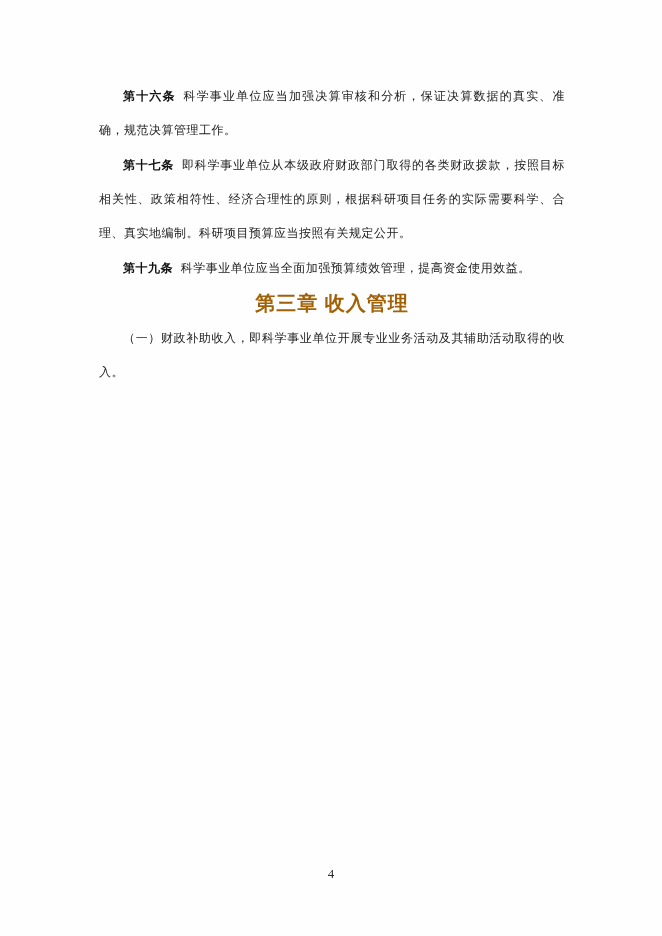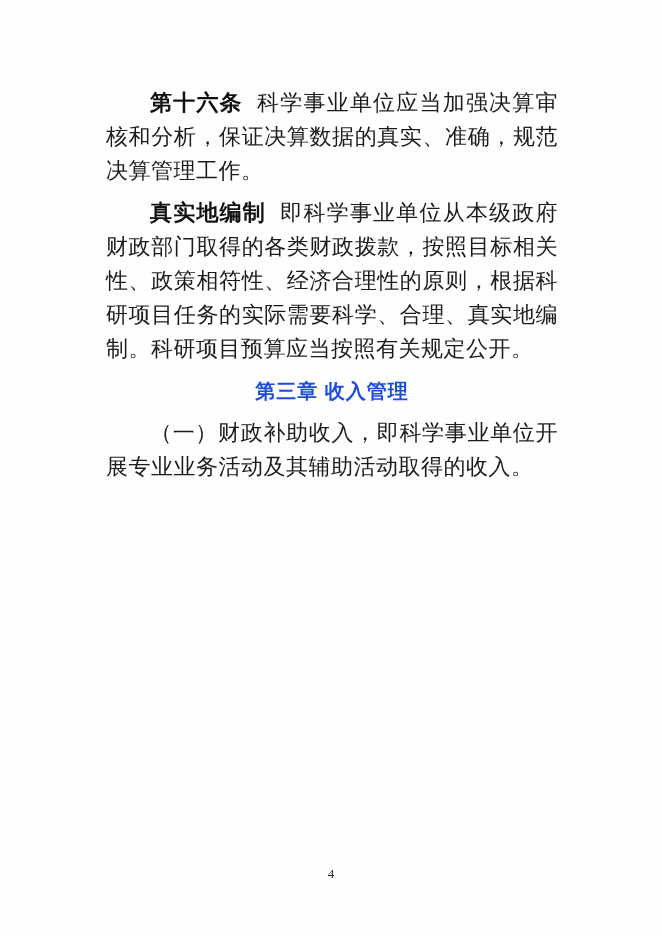--- a/index.html
+++ b/index.html
@@ -16,41 +16,41 @@
     font-family: "Liberation Serif", "DejaVu Serif", serif;
     box-sizing: border-box;
   }
   .content {
     position: absolute;
     top: 78px;
     left: 98px;
     width: 468px;
   }
   .para {
-    margin: 8px;
-    font-size: 22px;
+    margin: 1px;
+    font-size: 12px;
     line-height: 34px;
     color: #1b1b1b;
     text-align: justify;
     text-align-last: left;
     text-indent: 2em;
     letter-spacing: 0.5px;
   }
   .para .art-num {
     font-weight: bold;
     color: #111111;
     margin-right: 0.65em;
   }
   .chapter-heading {
     margin: 0;
     font-family: "Liberation Sans", "DejaVu Sans", sans-serif;
     font-weight: bold;
     font-size: 20px;
     line-height: 34px;
-    color: #1d4ed8;
+    color: #a16207;
     text-align: center;
     text-indent: 0;
     letter-spacing: 1px;
   }
   .page-footer {
     position: absolute;
     left: 0;
     bottom: 54px;
     width: 100%;
     text-align: center;
@@ -62,23 +62,24 @@
 </style>
 </head>
 <body>
 
 <div class="page">
   <div class="content">
 
     <p class="para"><span class="art-num">第十六条</span><span>科学事业单位应当加强决算审核和分析，保证决算数据的真实、准确，规范决算管理工作。</span></p>
 
 
-    <p class="para"><span class="art-num">真实地编制</span><span>即科学事业单位从本级政府财政部门取得的各类财政拨款，按照目标相关性、政策相符性、经济合理性的原则，根据科研项目任务的实际需要科学、合理、真实地编制。科研项目预算应当按照有关规定公开。</span></p>
+    <p class="para"><span class="art-num">第十七条</span><span>即科学事业单位从本级政府财政部门取得的各类财政拨款，按照目标相关性、政策相符性、经济合理性的原则，根据科研项目任务的实际需要科学、合理、真实地编制。科研项目预算应当按照有关规定公开。</span></p>
 
 
+    <p class="para"><span class="art-num">第十九条</span><span>科学事业单位应当全面加强预算绩效管理，提高资金使用效益。</span></p>
 
     <h2 class="chapter-heading">第三章 收入管理</h2>
 
 
     <p class="para"><span>（一）财政补助收入，即科学事业单位开展专业业务活动及其辅助活动取得的收入。</span></p>
 
 
   </div>
 
   <div class="page-footer">4</div>

